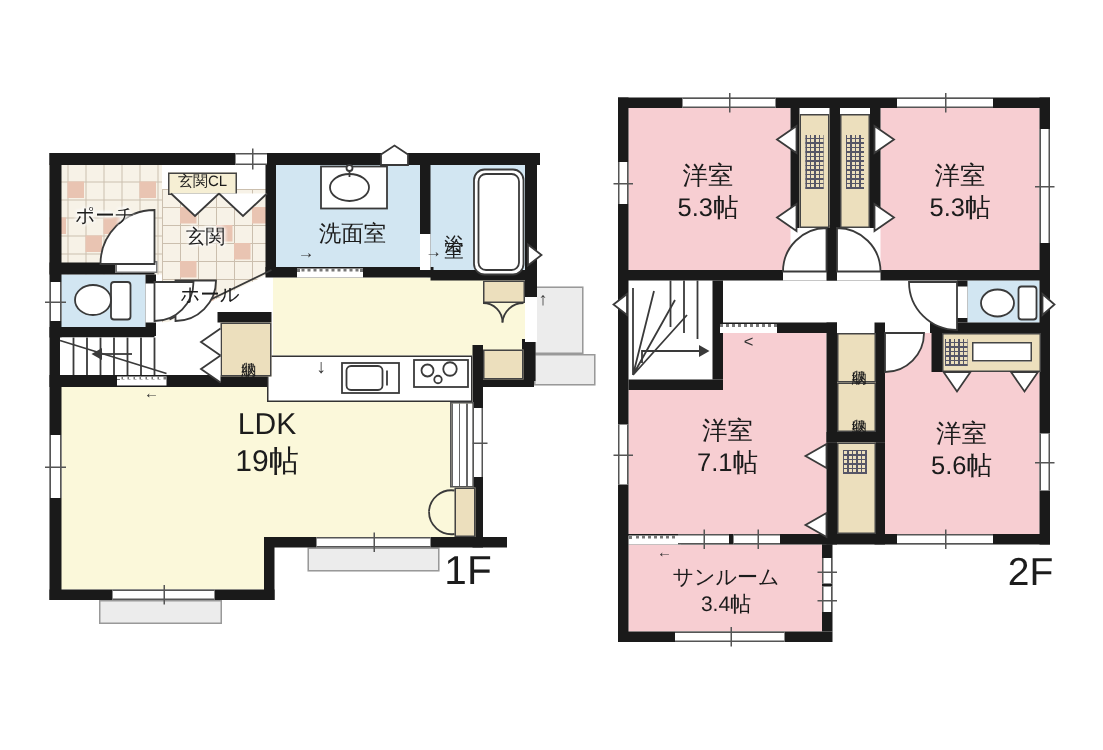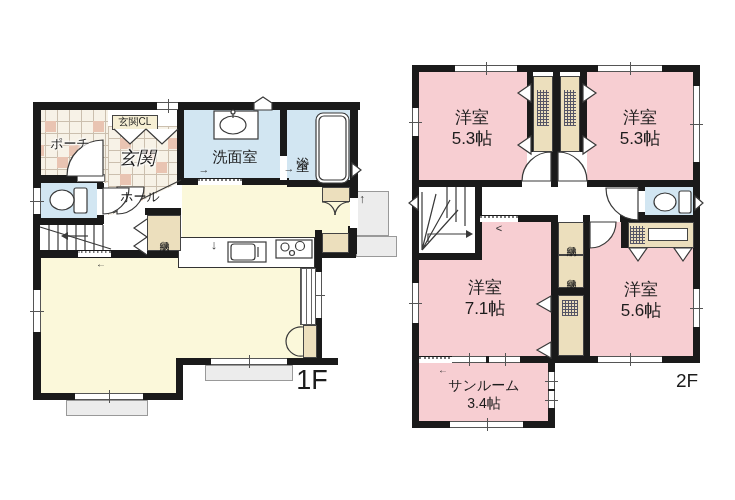--- a/index.html
+++ b/index.html
@@ -295,25 +295,29 @@
 
       <g fill="#fff">
           <rect x="679" y="191" width="12" height="22" rx="2"></rect>
           <ellipse cx="665" cy="202" rx="11" ry="9"></ellipse>
         </g>
     </g>
   </svg>
 
   <div class="lbl halo" style="left:70px;top:144px;font-size:13px;">ポーチ</div>
   <div class="lbl" style="left:135px;top:122px;font-size:10px;">玄関CL</div>
-  <div class="lbl halo" style="left:137px;top:158px;font-size:18px;font-style:italic;">玄関</div>
+  <div class="lbl halo" style="left:137px;top:158px;font-size:13px;">玄関</div>
   <div class="lbl" style="left:140px;top:197px;font-size:13px;">ホール</div>
   <div class="lbl" style="left:235px;top:157px;font-size:15px;">洗面室</div>
   <div class="lbl vert" style="left:302px;top:148px;font-size:13px;">浴室</div>
   <div class="lbl vert" style="left:164px;top:233px;font-size:10px;letter-spacing:0;">収納</div>
+  <div class="lbl" style="left:178px;top:296px;font-size:20px;">
+    <div>LDK</div>
+    <div>19帖</div>
+  </div>
   <div class="lbl" style="left:312px;top:381px;font-size:27px;">1F</div>
 
   <div class="lbl" style="left:472px;top:128px;font-size:17px;">
     <div>洋室</div>
     <div>5.3帖</div>
   </div>
   <div class="lbl" style="left:640px;top:128px;font-size:17px;">
     <div>洋室</div>
     <div>5.3帖</div>
   </div>
@@ -324,21 +328,21 @@
   <div class="lbl" style="left:641px;top:300px;font-size:17px;">
     <div>洋室</div>
     <div>5.6帖</div>
   </div>
   <div class="lbl vert" style="left:571px;top:238px;font-size:10px;letter-spacing:0;">収納</div>
   <div class="lbl vert" style="left:571px;top:271px;font-size:10px;letter-spacing:0;">収納</div>
   <div class="lbl" style="left:484px;top:394px;font-size:14px;">
     <div>サンルーム</div>
     <div>3.4帖</div>
   </div>
-  <div class="lbl" style="left:687px;top:381px;font-size:19px;">2F</div>
+  <div class="lbl" style="left:687px;top:381px;font-size:26px;">2F</div>
 
   <div class="arrow" style="left:204px;top:169px;font-size:11px;">→</div>
   <div class="arrow" style="left:289px;top:168px;font-size:11px;">→</div>
   <div class="arrow" style="left:214px;top:244px;font-size:13px;">↓</div>
   <div class="arrow" style="left:362px;top:199px;font-size:12px;">↑</div>
   <div class="arrow" style="left:101px;top:263px;font-size:10px;">←</div>
   <div class="arrow" style="left:499px;top:228px;font-size:11px;">&lt;</div>
   <div class="arrow" style="left:443px;top:369px;font-size:10px;">←</div>
 
 </div>

